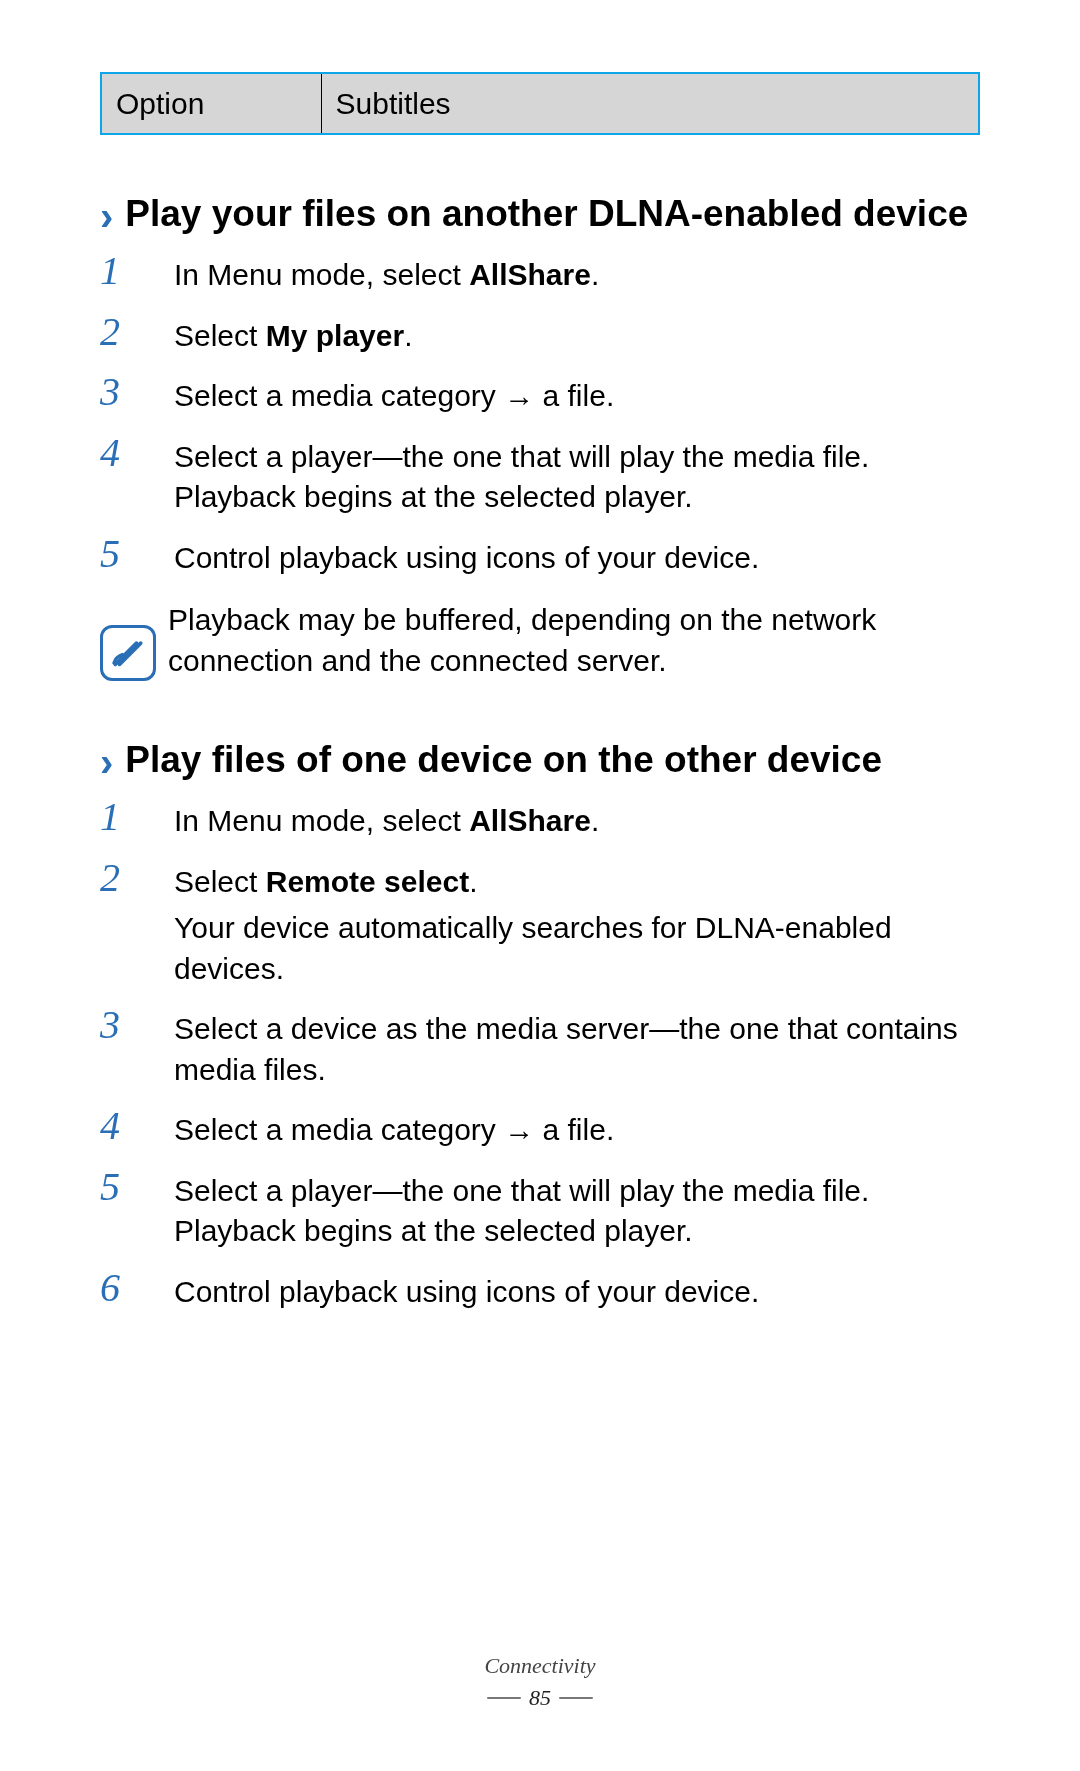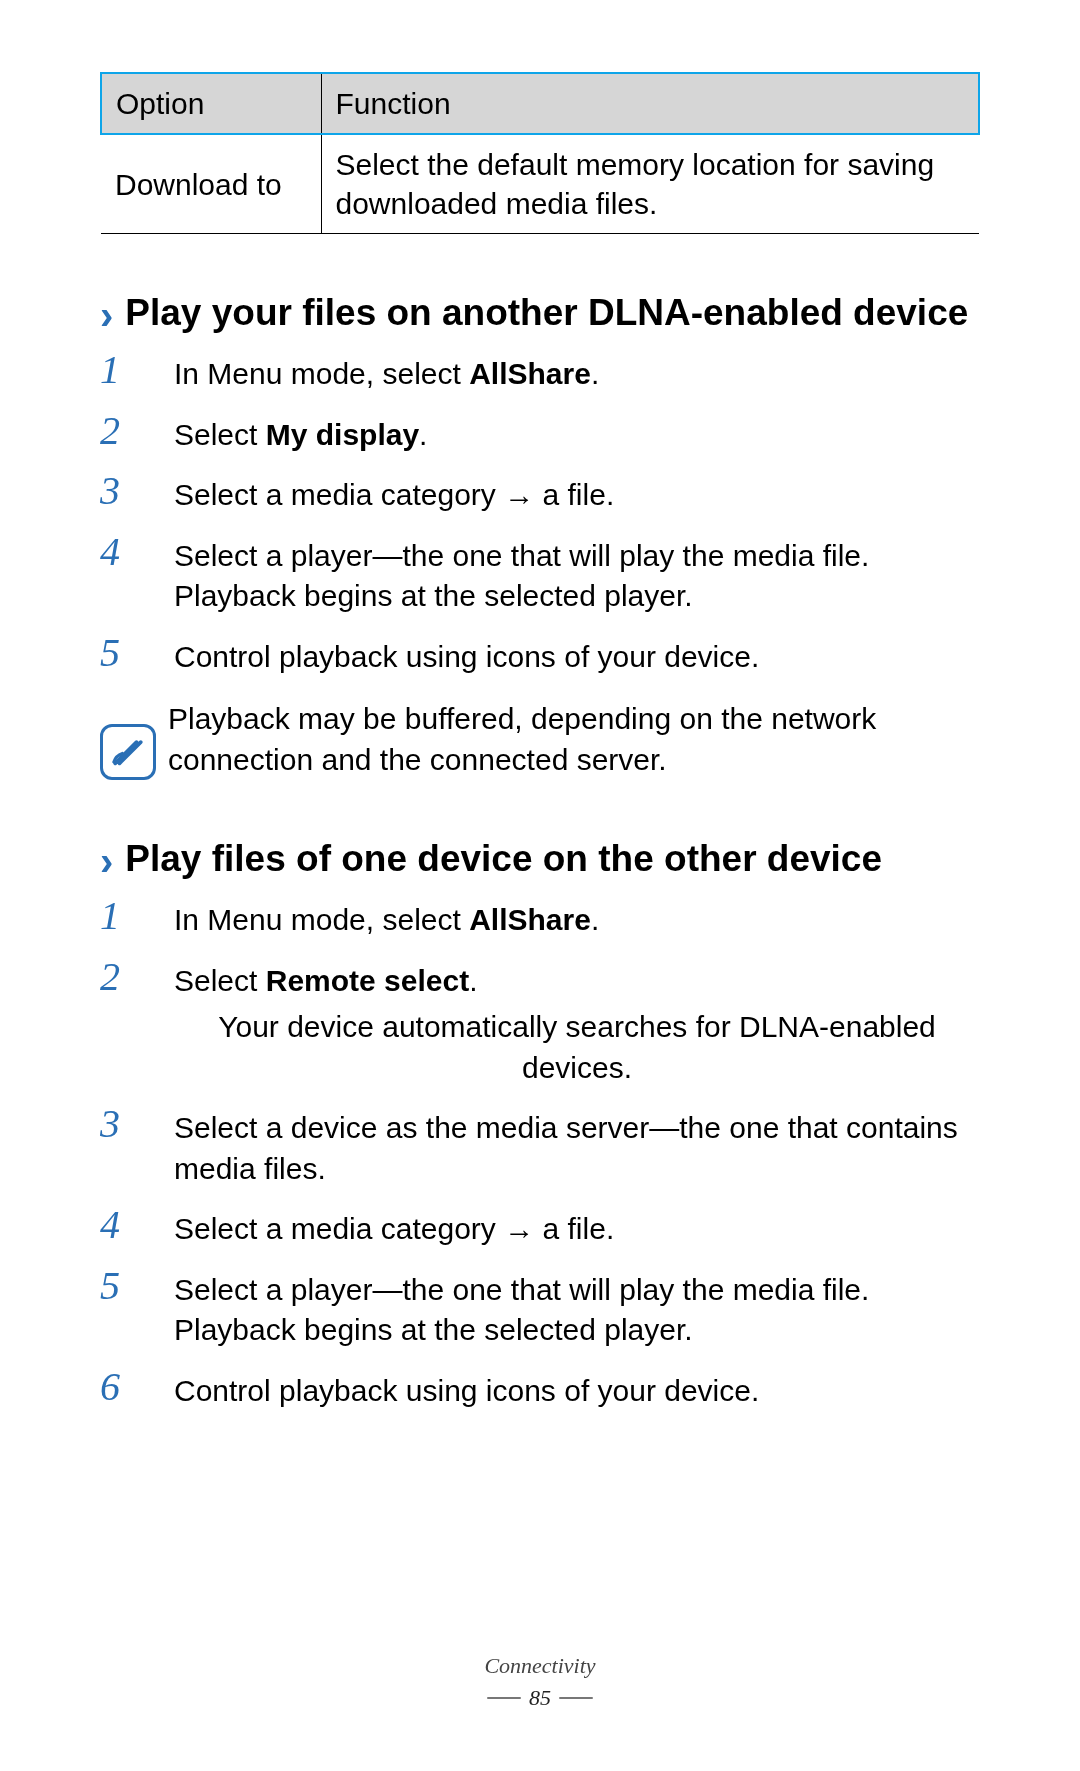--- a/index.html
+++ b/index.html
@@ -76,21 +76,21 @@
       font-size: 40px;
       line-height: 1;
       color: #2a6fb5;
       width: 36px;
       text-align: left;
       flex: 0 0 auto;
       position: relative;
       top: -2px;
     }
     .step-body { flex: 1 1 auto; padding-top: 2px; margin-left: 20px; }
-    .step-body .sub { margin-top: 6px; text-align: center; }
+    .step-body .sub { margin-top: 6px; }
     .step-body b { font-weight: 700; }
 
     
     .note {
       display: flex;
       align-items: flex-end;
       gap: 12px;
       margin-top: 18px;
       font-size: 30px;
       line-height: 1.35;
@@ -137,47 +137,43 @@
 <body>
 
 <table class="opt">
   <colgroup>
       <col class="c1">
       <col>
     </colgroup>
   <thead>
     <tr>
       <th>Option</th>
-      <th>Function</th>
+      <th>Subtitles</th>
     </tr>
   </thead>
   <tbody>
-    <tr>
-      <td>Download to</td>
-      <td>Select the default memory location for saving downloaded media files.</td>
-    </tr>
   </tbody>
 </table>
 
 <h2 class="sect">
   <span class="chev">›</span>
   <span class="txt">Play your files on another DLNA-enabled device</span>
 </h2>
 
 <ol class="steps">
   <li>
     <span class="num">1</span>
     <span class="step-body">
       <span>In Menu mode, select </span><b>AllShare</b><span>.</span>
     </span>
   </li>
   <li>
     <span class="num">2</span>
     <span class="step-body">
-      <span>Select </span><b>My display</b><span>.</span>
+      <span>Select </span><b>My player</b><span>.</span>
     </span>
   </li>
   <li>
     <span class="num">3</span>
     <span class="step-body">Select a media category → a file.</span>
   </li>
   <li>
     <span class="num">4</span>
     <span class="step-body">Select a player—the one that will play the media file. Playback begins at the selected player.</span>
   </li>

